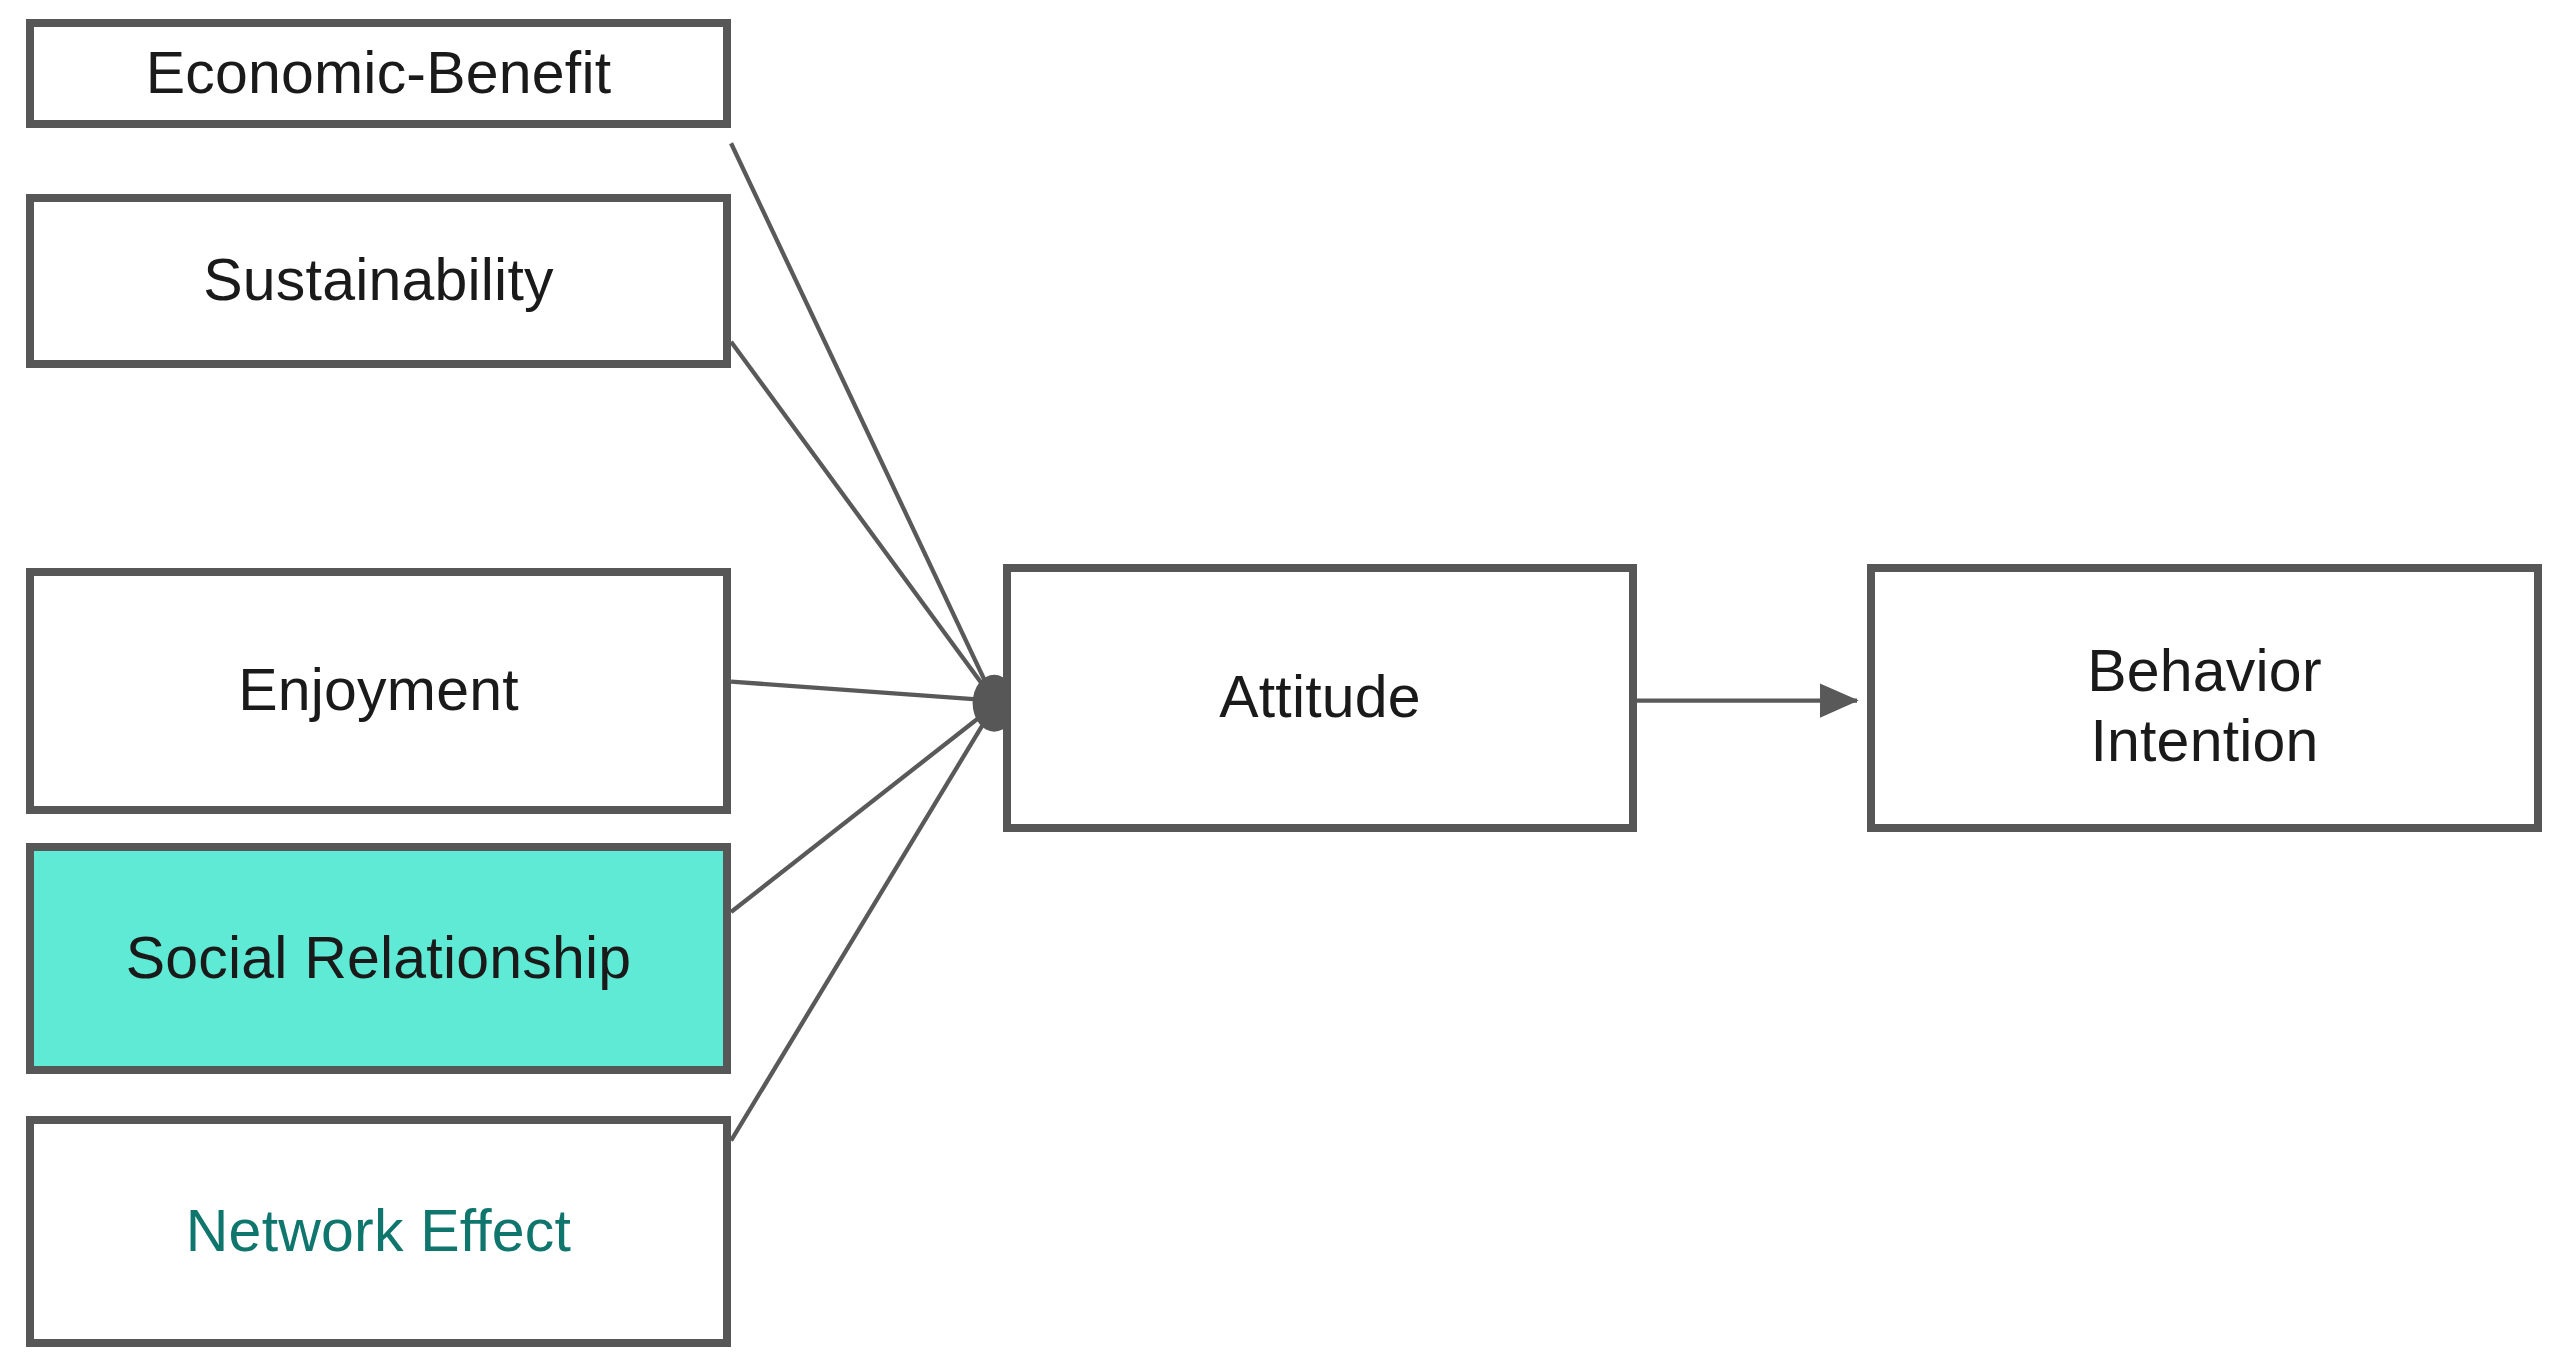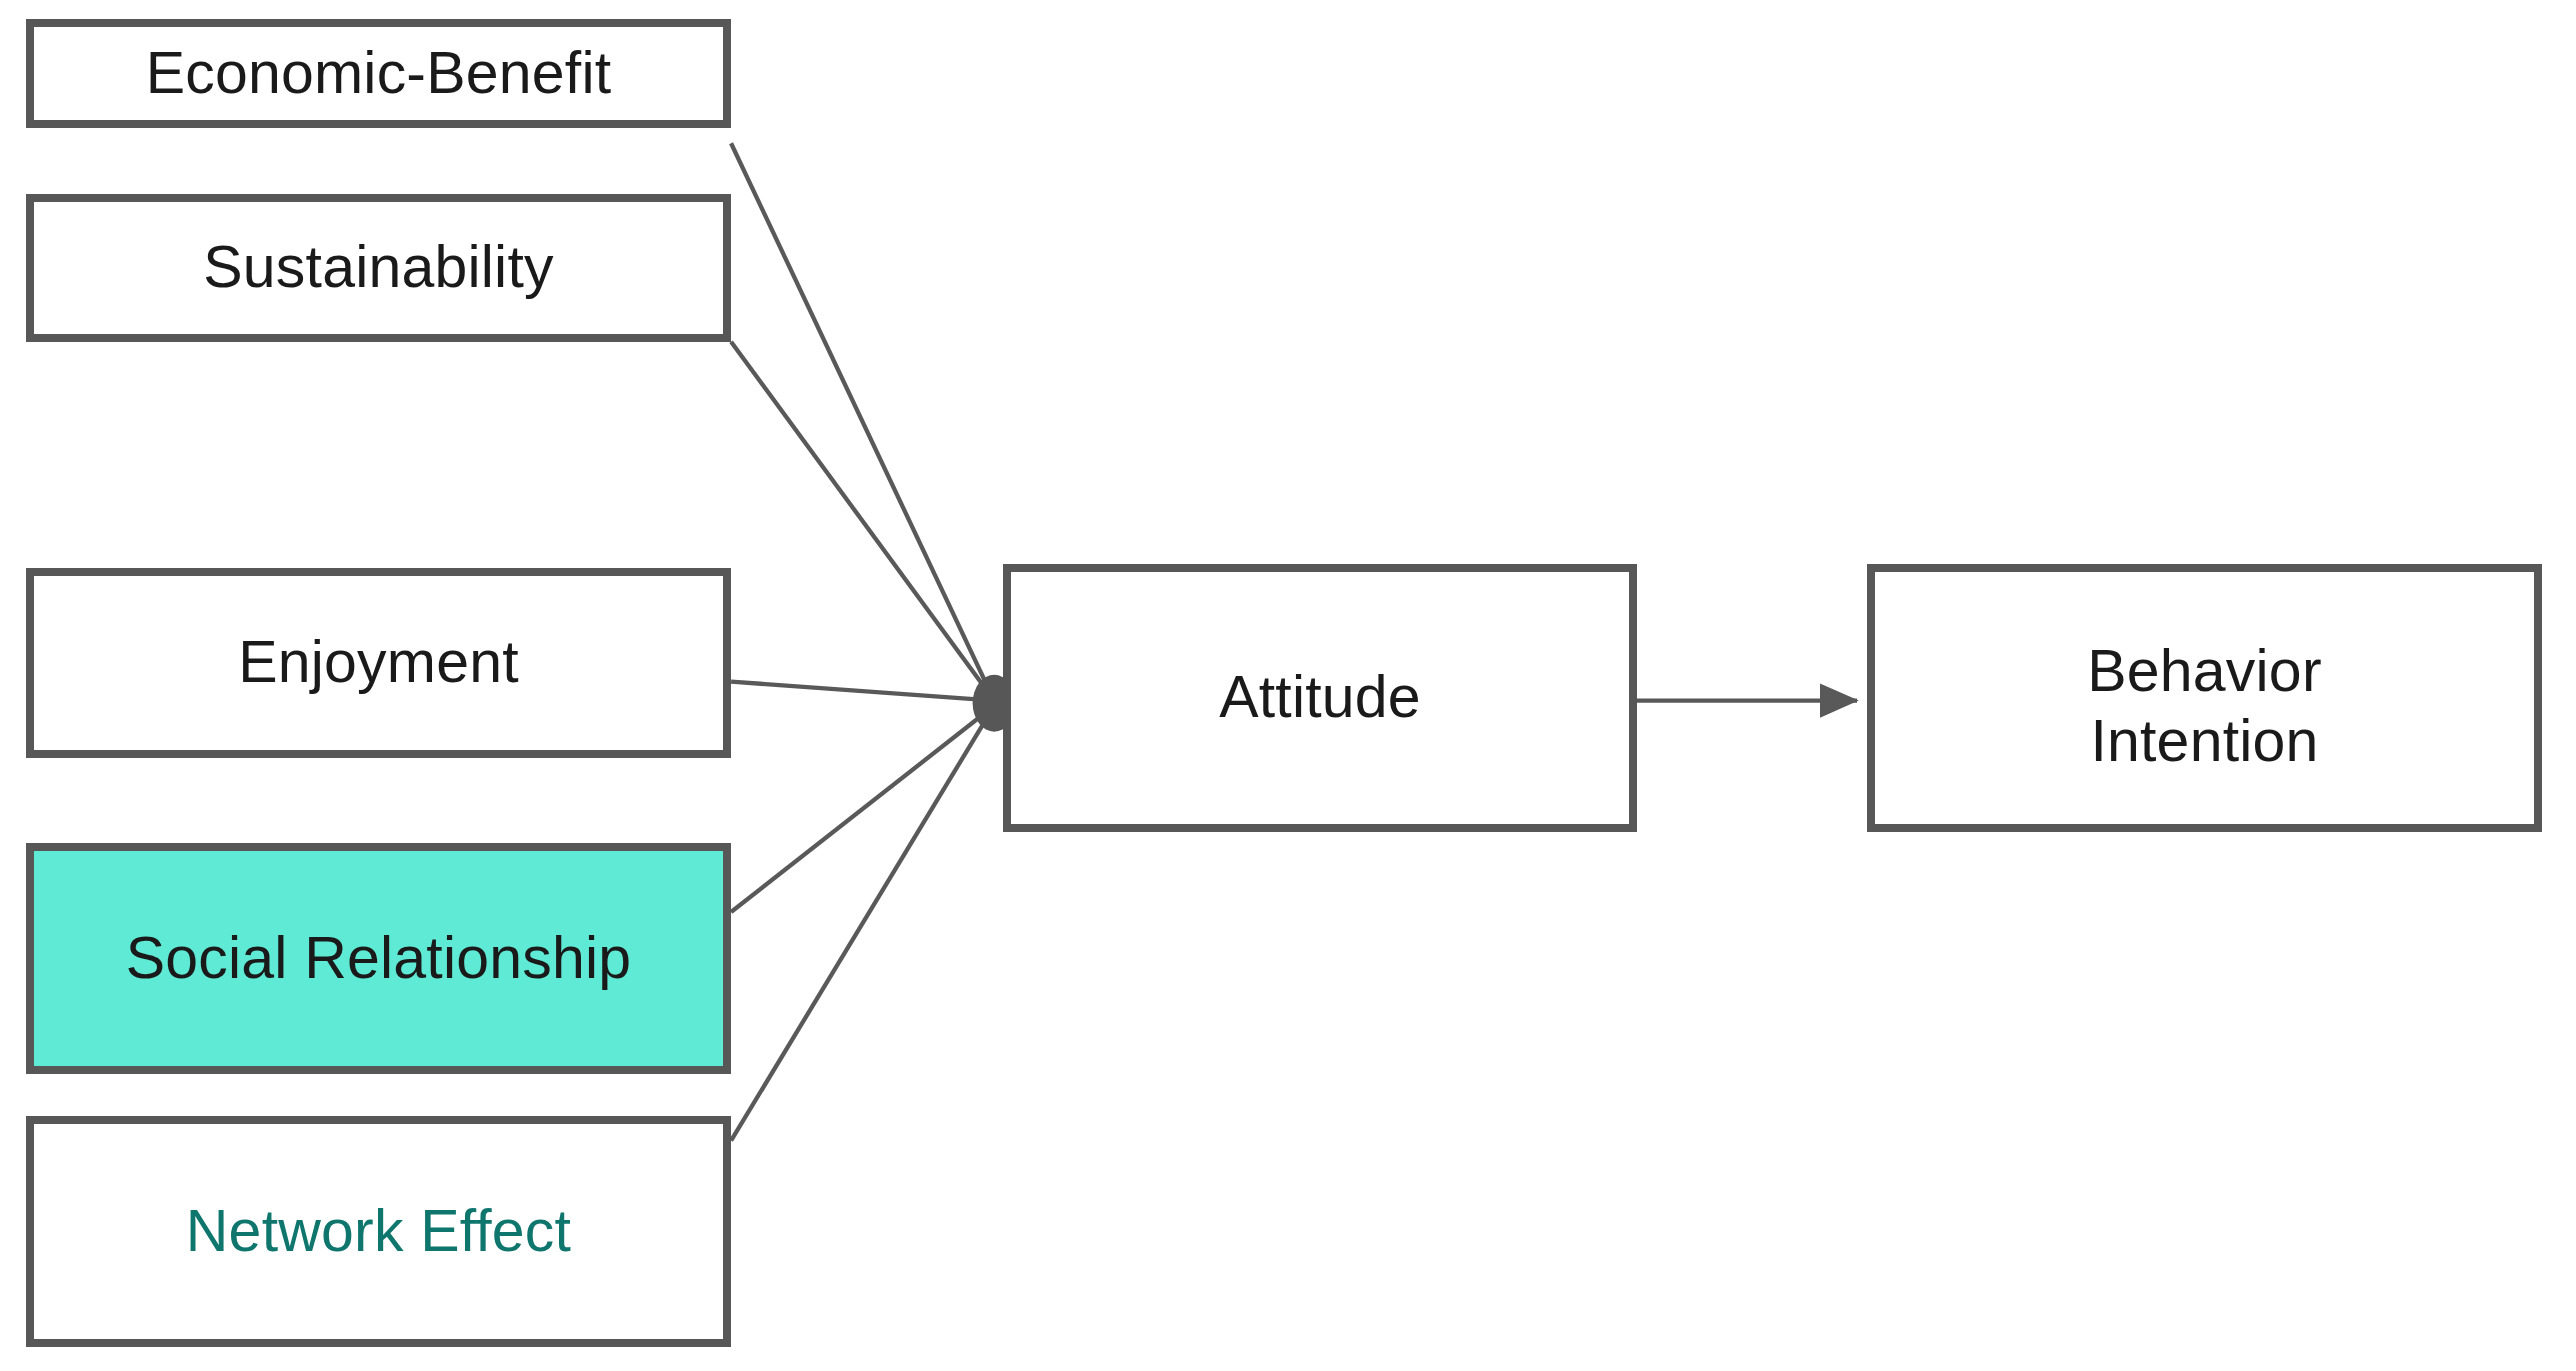--- a/index.html
+++ b/index.html
@@ -42,30 +42,30 @@
     font-size: 59px;
     font-weight: 400;
     line-height: 1.18;
     letter-spacing: 0.2px;
     white-space: pre-line;
   }
   
   .node.antecedent { left: 26px; width: 705px; }
   .node.ec  { top: 19px;   height: 147px; }
   .node.su  { top: 194px;  height: 148px; }
-  .node.en  { top: 568px;  height: 190px; }
+  .node.en  { top: 568px;  height: 246px; }
   .node.sr  { top: 843px;  height: 231px; }
   .node.ne  { top: 1116px; height: 231px; }
   
   .node.mediator { left: 1003px; top: 564px; width: 634px; height: 268px; }
   .node.outcome  { left: 1867px; top: 564px; width: 675px; height: 268px; }
 
   
   .node.ec { height: 109px; }
-  .node.su { height: 148px; }
+  .node.su { height: 174px; }
 </style>
 </head>
 <body style="background: rgb(255, 255, 255);">
 
 <div id="canvas">
 
   <svg class="edges" viewBox="0 0 2985 1589" width="2576" height="1371" xmlns="http://www.w3.org/2000/svg">
     <defs>
       <marker id="arrowhead" markerWidth="9" markerHeight="8" refX="8.6" refY="4" orient="auto" markerUnits="strokeWidth">
         <path d="M 0 0 L 9 4 L 0 8 z" fill="#595959"></path>

